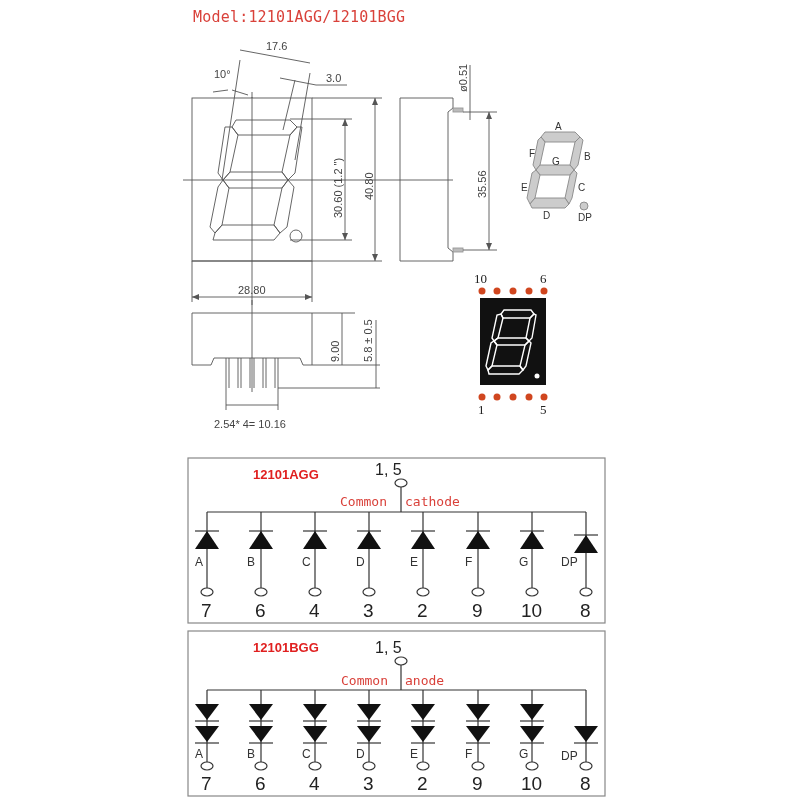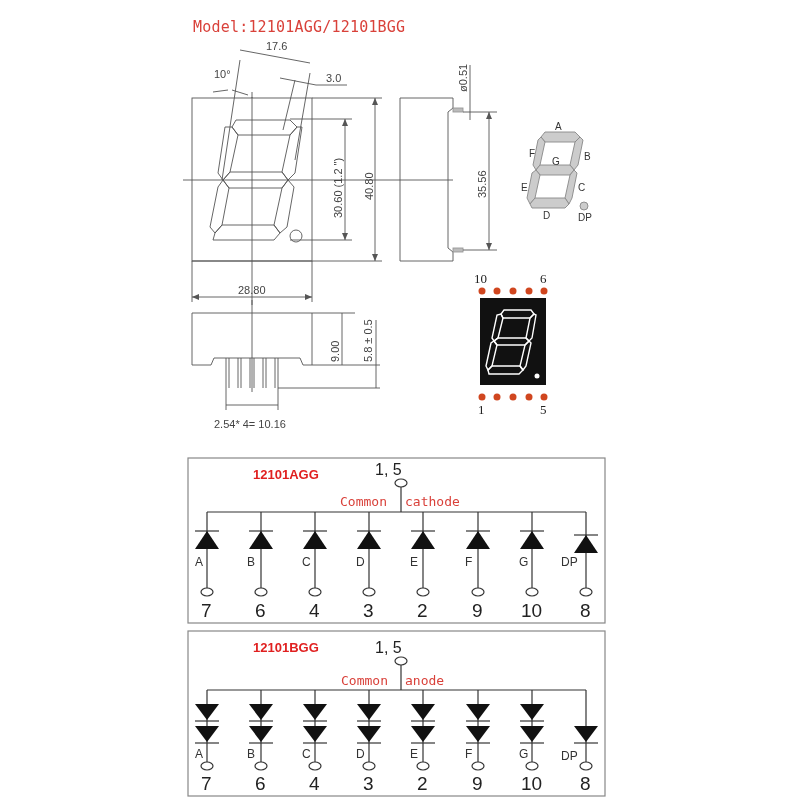--- a/index.html
+++ b/index.html
@@ -1,17 +1,17 @@
 <!DOCTYPE html>
 <html><head>
 <meta charset="utf-8">
 <style>
   html, body { margin: 0; padding: 0; background: #ffffff; }
   body { width: 800px; height: 800px; position: relative; overflow: hidden; font-family: "Liberation Sans", sans-serif; }
-  .abs { position: absolute; margin-top: 10px; }
+  .abs { position: absolute; }
   .title { left: 193px; top: 8px; font-family: "DejaVu Sans Mono", monospace; font-size: 15px; color: #d9413a; letter-spacing: 0.2px; }
   svg { position: absolute; left: 0; top: 0; }
   .dim { font-family: "Liberation Sans", sans-serif; font-size: 11px; fill: #444; }
   .seg-lbl { font-family: "Liberation Sans", sans-serif; font-size: 10px; fill: #333; }
   .pin-lbl { font-family: "Liberation Serif", serif; font-size: 13px; fill: #222; }
   .model { font-family: "Liberation Sans", sans-serif; font-weight: bold; font-size: 13px; fill: #e02020; }
   .common { font-family: "DejaVu Sans Mono", monospace; font-size: 13px; fill: #d9413a; }
   .pinnum { font-family: "Liberation Sans", sans-serif; font-size: 19px; fill: #222; }
   .ledlbl { font-family: "Liberation Sans", sans-serif; font-size: 12px; fill: #333; }
   .onefive { font-family: "Liberation Sans", sans-serif; font-size: 16px; fill: #222; }

